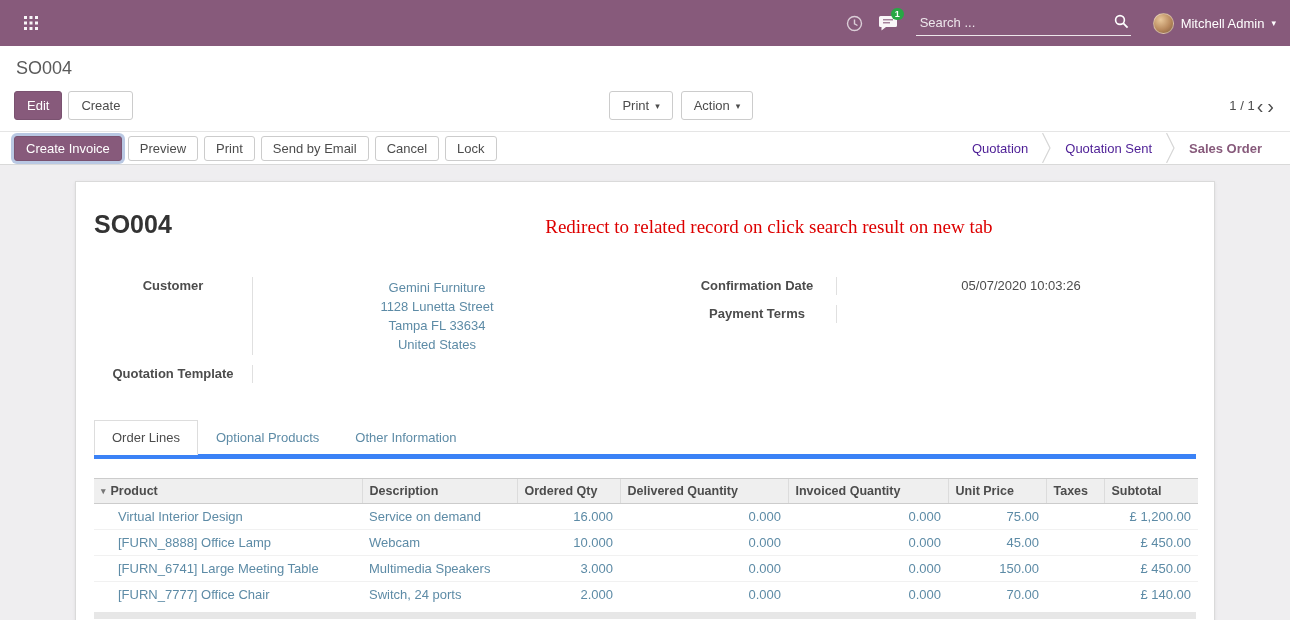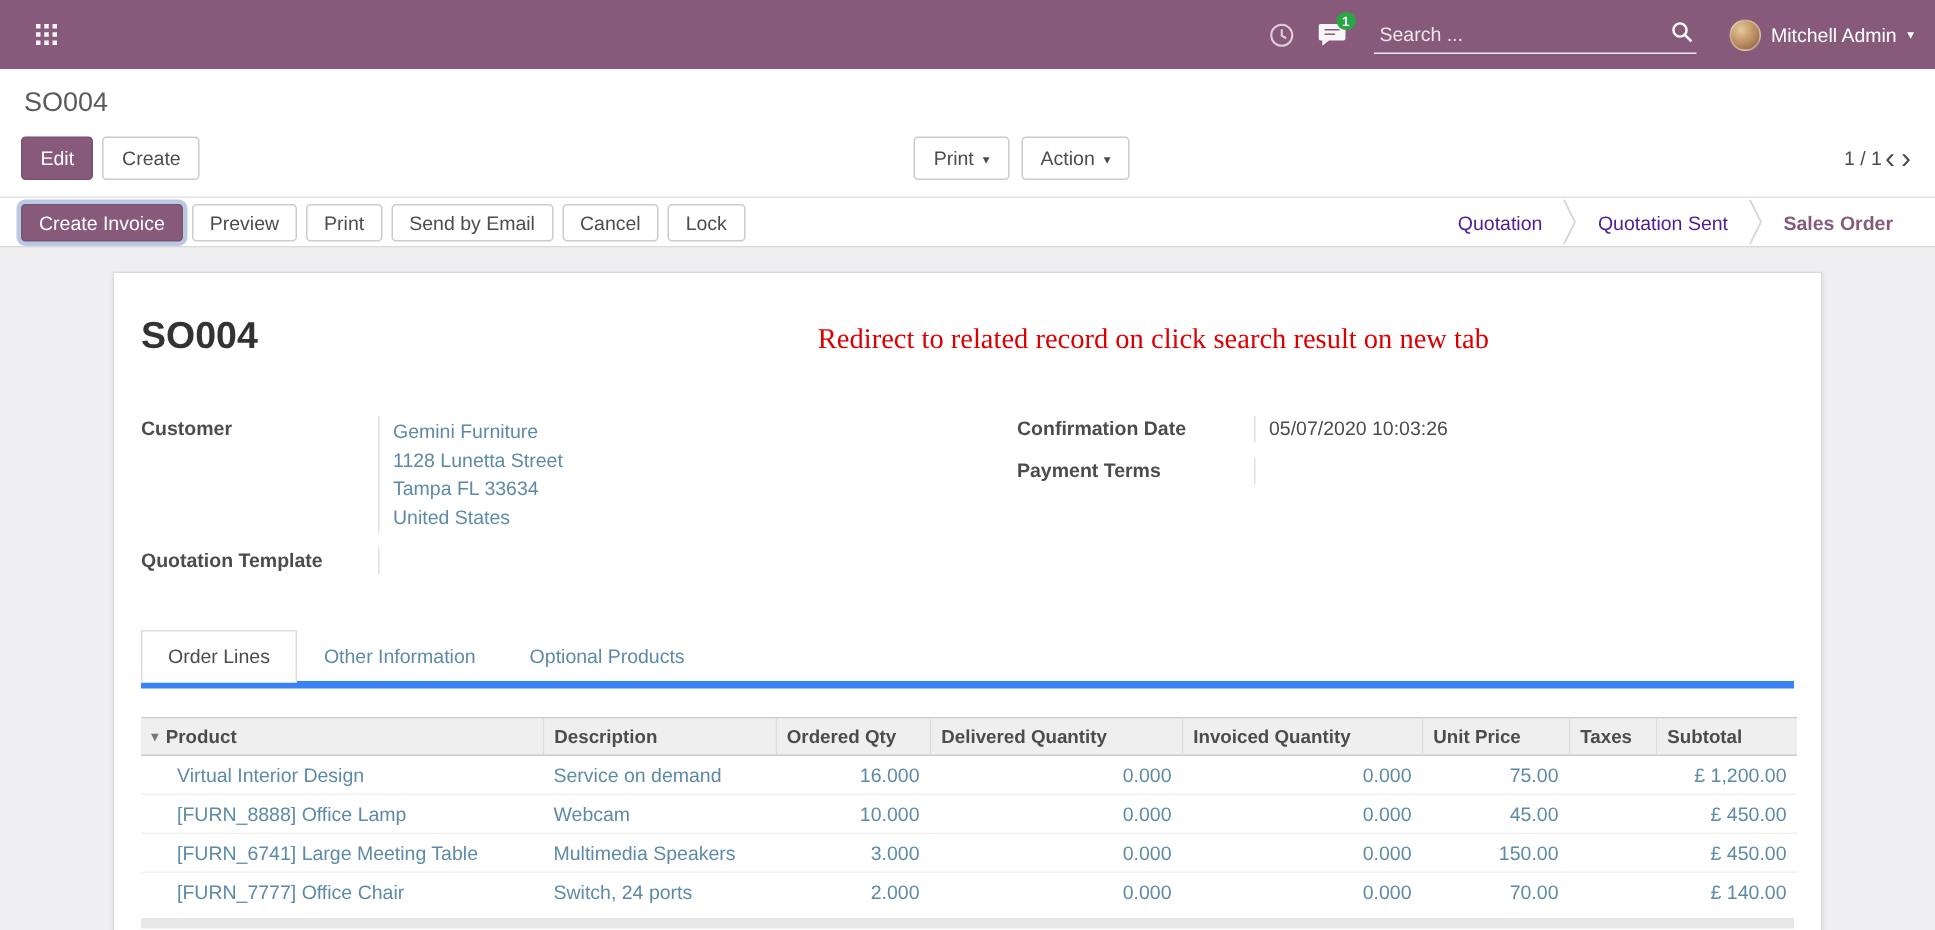--- a/index.html
+++ b/index.html
@@ -80,20 +80,21 @@
   .sheet-header { display:flex; align-items:flex-start; }
   .sheet-title { font-size:25px; font-weight:bold; color:#333; }
   .annotation {
     flex:1; text-align:center; padding-left:170px; padding-top:6px;
     font-family:"Liberation Serif", serif; font-size:19px; color:#dd0000;
   }
 
   .fields {
     display:grid; grid-template-columns:1fr 1fr; column-gap:66px;
     margin-top:38px;
+    text-align:center;
   }
   .o-group { display:grid; grid-template-columns:158px 1fr; row-gap:10px; align-content:start; }
   .f-label { font-weight:bold; color:#4c4c4c; padding-top:1px; }
   .f-value { border-left:1px solid #e0e0e0; padding:1px 0 1px 9px; min-height:18px; }
   .f-link { color:#5d8ba6; cursor:pointer; }
   .addr div { line-height:19px; color:#5d8ba6; }
 
   
   .tabs { margin-top:36px; border-bottom:5px solid #3b82f6; display:flex; padding-left:0; }
   .tab { padding:9px 17px; color:#5d8ba6; cursor:pointer; position:relative; top:1px;
@@ -250,22 +251,22 @@
       <div class="o-group">
         <div class="f-label">Confirmation Date</div>
         <div class="f-value">05/07/2020 10:03:26</div>
         <div class="f-label">Payment Terms</div>
         <div class="f-value"></div>
       </div>
     </div>
 
     <div class="tabs">
       <button class="tab active">Order Lines</button>
+      <button class="tab">Optional Products</button>
       <button class="tab">Other Information</button>
-      <button class="tab">Optional Products</button>
     </div>
 
     <table class="lines">
       <colgroup>
         <col class="col-product">
           <col class="col-desc">
           <col class="col-oqty">
           <col class="col-dqty">
         <col class="col-iqty">
           <col class="col-price">

